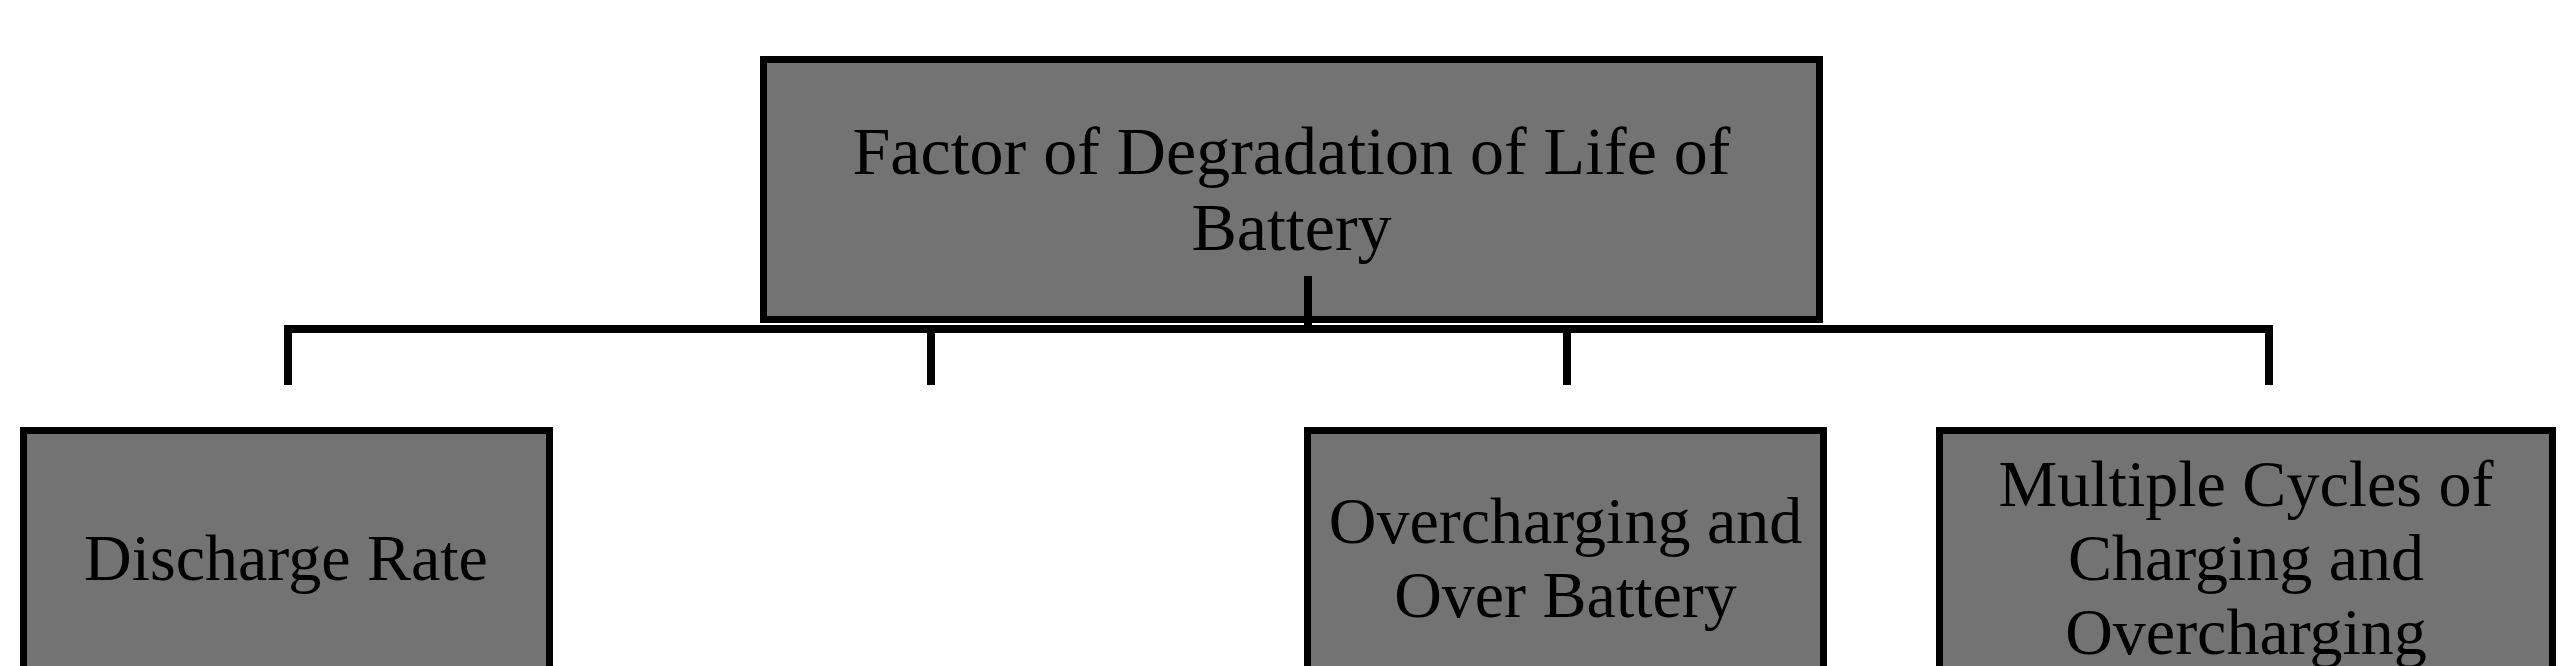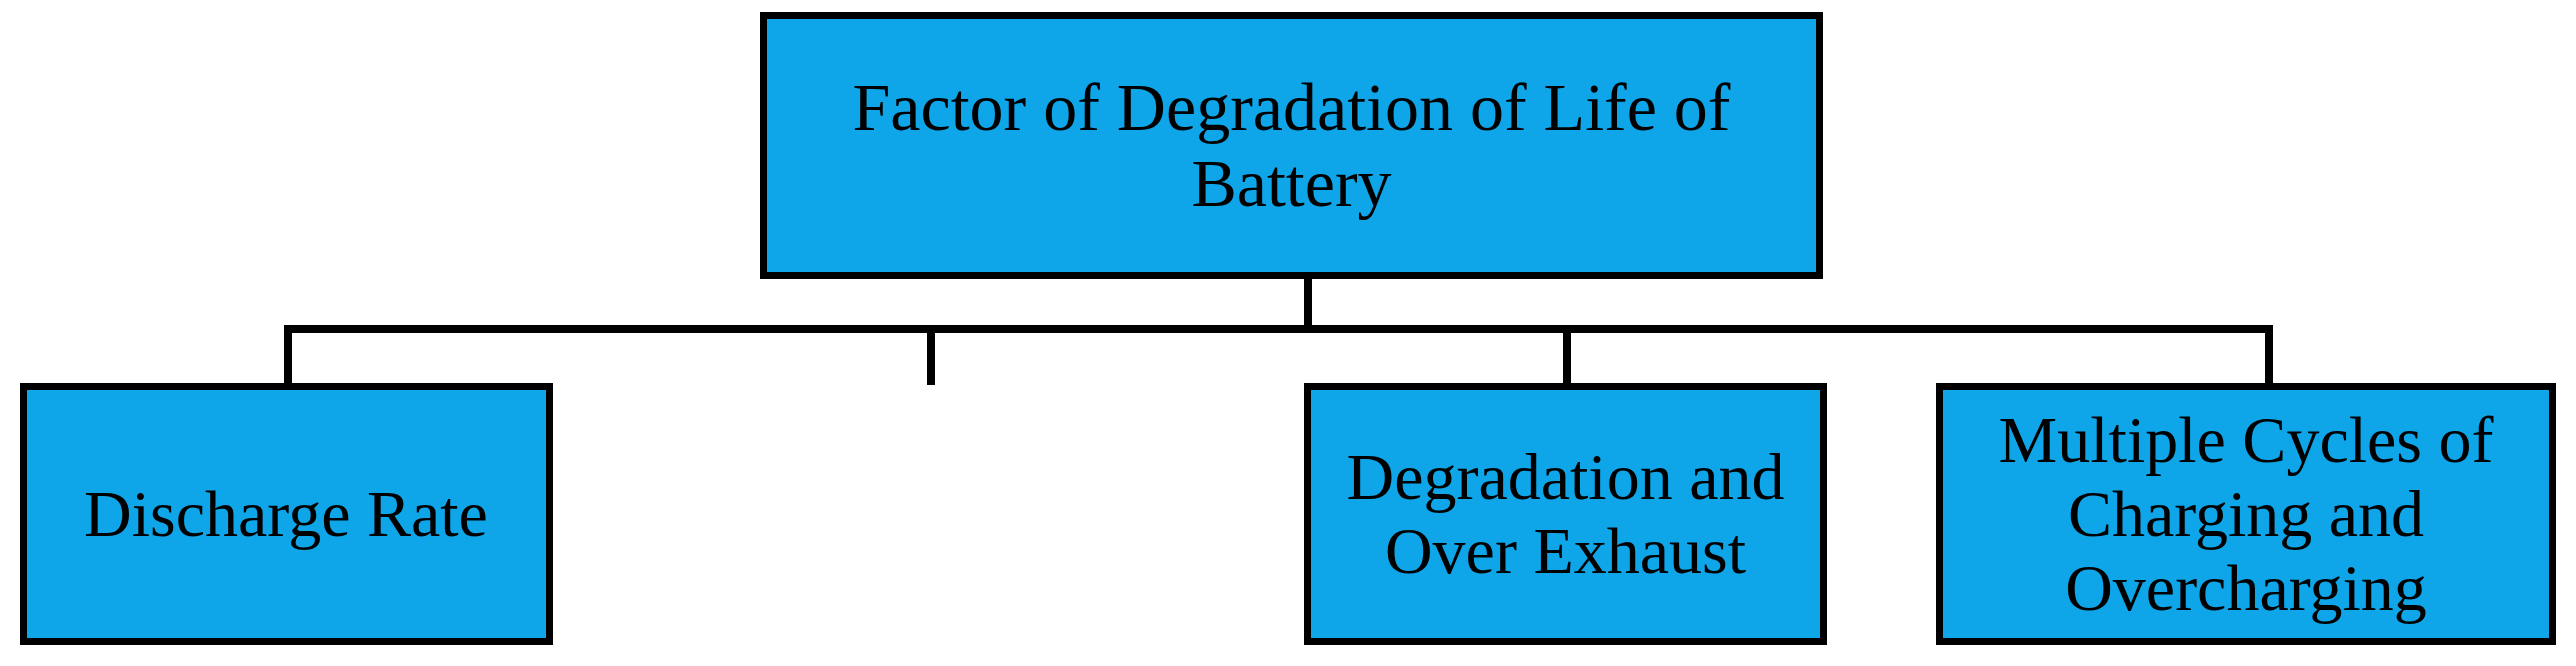--- a/index.html
+++ b/index.html
@@ -17,26 +17,27 @@
     width: 2576px;
     height: 666px;
     background: #ffffff;
     overflow: hidden;
   }
 
   
   .node {
     position: absolute;
     box-sizing: border-box;
-    background: #0ea5e9;
+    background: #737373;
     border: 7.1px solid #000000;
     display: flex;
     align-items: center;
     justify-content: center;
     text-align: center;
+    margin-top: 44px;
   }
   .node-label {
     display: block;
     width: 100%;
     padding: 0 9px;
     line-height: 1.12;
     letter-spacing: 0px;
     white-space: pre-line;
   }
 
@@ -110,21 +111,21 @@
   <div id="drop-1" class="connector drop"></div>
   <div id="drop-2" class="connector drop"></div>
   <div id="drop-3" class="connector drop"></div>
 
   <div id="leaf-0" class="node leaf">
     <span class="node-label">Discharge Rate</span>
   </div>
 
 
   <div id="leaf-2" class="node leaf">
-    <span class="node-label">Degradation and Over Exhaust</span>
+    <span class="node-label">Overcharging and Over Battery</span>
   </div>
 
   <div id="leaf-3" class="node leaf">
     <span class="node-label">Multiple Cycles of Charging and Overcharging</span>
   </div>
 
 </div>
 
 
 </body></html>

